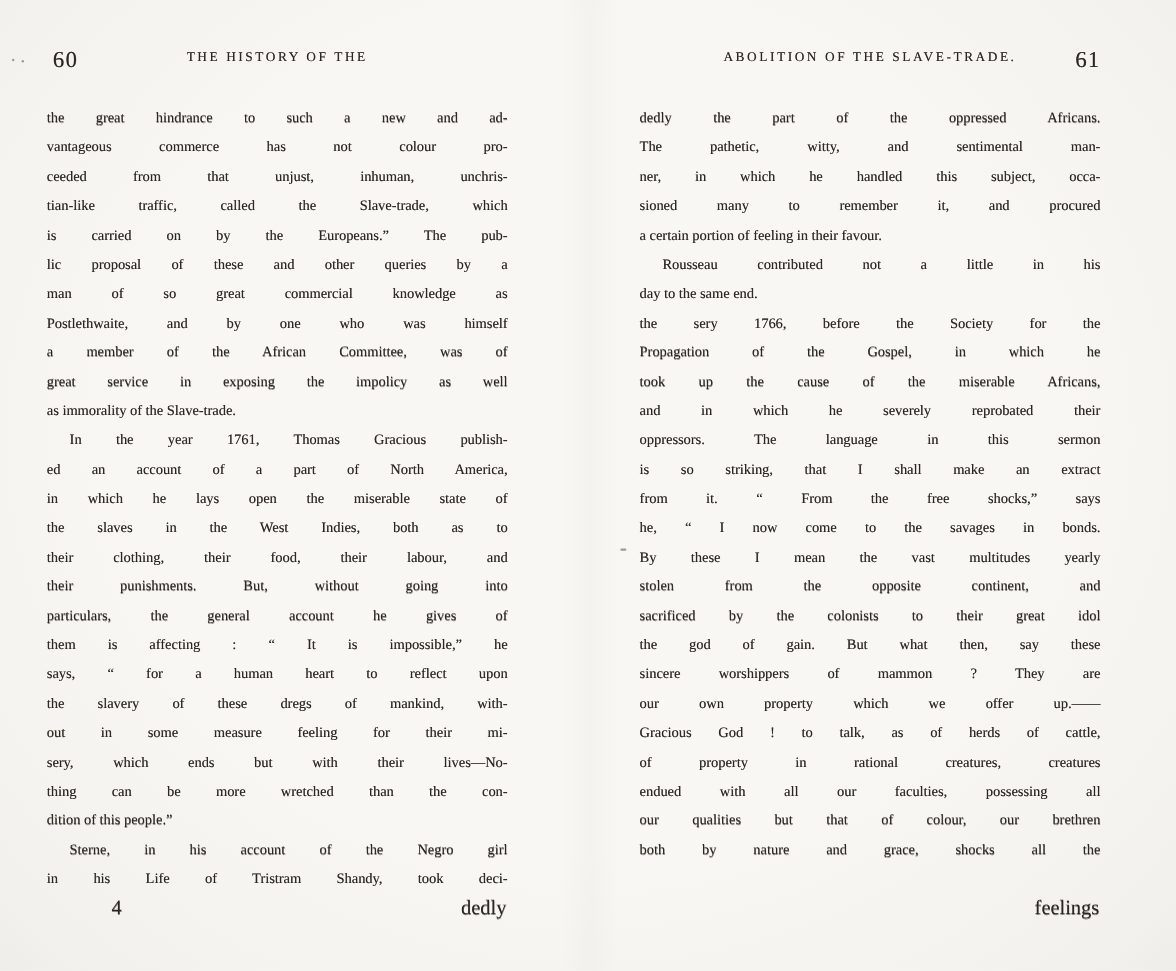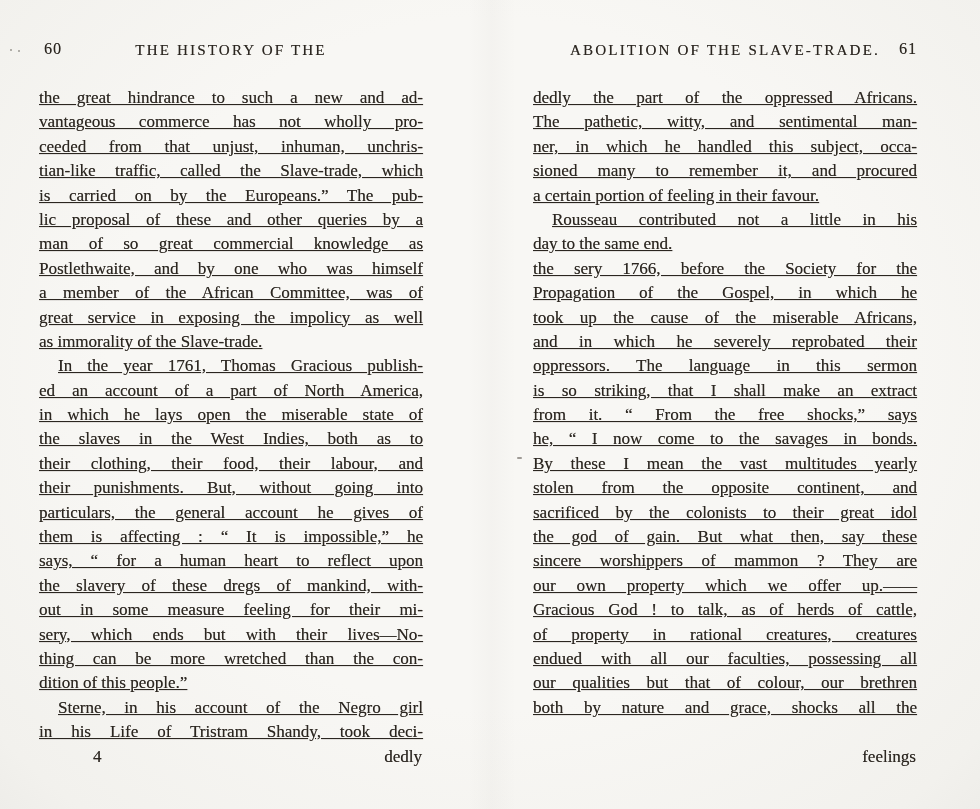--- a/index.html
+++ b/index.html
@@ -45,48 +45,47 @@
     height: 22px;
     font-size: 13px;
   }
   .head-title {
     position: absolute;
     left: 0;
     right: 0;
     top: 2px;
     text-align: center;
     letter-spacing: 2.2px;
-    font-size: 15px;
+    font-size: 11px;
     white-space: nowrap;
   }
   .page-num {
     position: absolute;
     top: 0;
-    font-size: 16px;
+    font-size: 19px;
     letter-spacing: 1px;
   }
   .page-left  .page-num { left: 5px; }
   .page-right .page-num { right: 0px; }
 
   .body-text {
     position: absolute;
     top: 46px;
     left: 0;
     right: 0;
   }
   .line {
     height: 24.4px;
     line-height: 24.4px;
-    font-size: 17px;
+    font-size: 12px;
     text-align: justify;
     text-align-last: justify;
     text-justify: inter-word;
     white-space: normal;
     overflow: visible;
-    text-decoration: underline;
   }
   .line.no-just {
     text-align: right;
     text-align-last: left;
   }
   .line.indent { padding-left: 19px; }
 
   .footer-line {
     position: relative;
     height: 24.4px;
@@ -126,21 +125,21 @@
 <div class="scan-speck speck-corner-b"></div>
 <div class="scan-speck speck-margin-dash"></div>
 
 <div class="page page-left">
   <div class="running-head">
     <span class="page-num">60</span>
     <span class="head-title">THE HISTORY OF THE</span>
   </div>
   <div class="body-text">
       <div class="line">the great hindrance to such a new and ad-</div>
-      <div class="line">vantageous commerce has not wholly pro-</div>
+      <div class="line">vantageous commerce has not colour pro-</div>
       <div class="line">ceeded from that unjust, inhuman, unchris-</div>
       <div class="line">tian-like traffic, called the Slave-trade, which</div>
       <div class="line">is carried on by the Europeans.” The pub-</div>
       <div class="line">lic proposal of these and other queries by a</div>
       <div class="line">man of so great commercial knowledge as</div>
       <div class="line">Postlethwaite, and by one who was himself</div>
       <div class="line">a member of the African Committee, was of</div>
       <div class="line">great service in exposing the impolicy as well</div>
       <div class="line no-just">as immorality of the Slave-trade.</div>
       <div class="line indent">In the year 1761, Thomas Gracious publish-</div>

